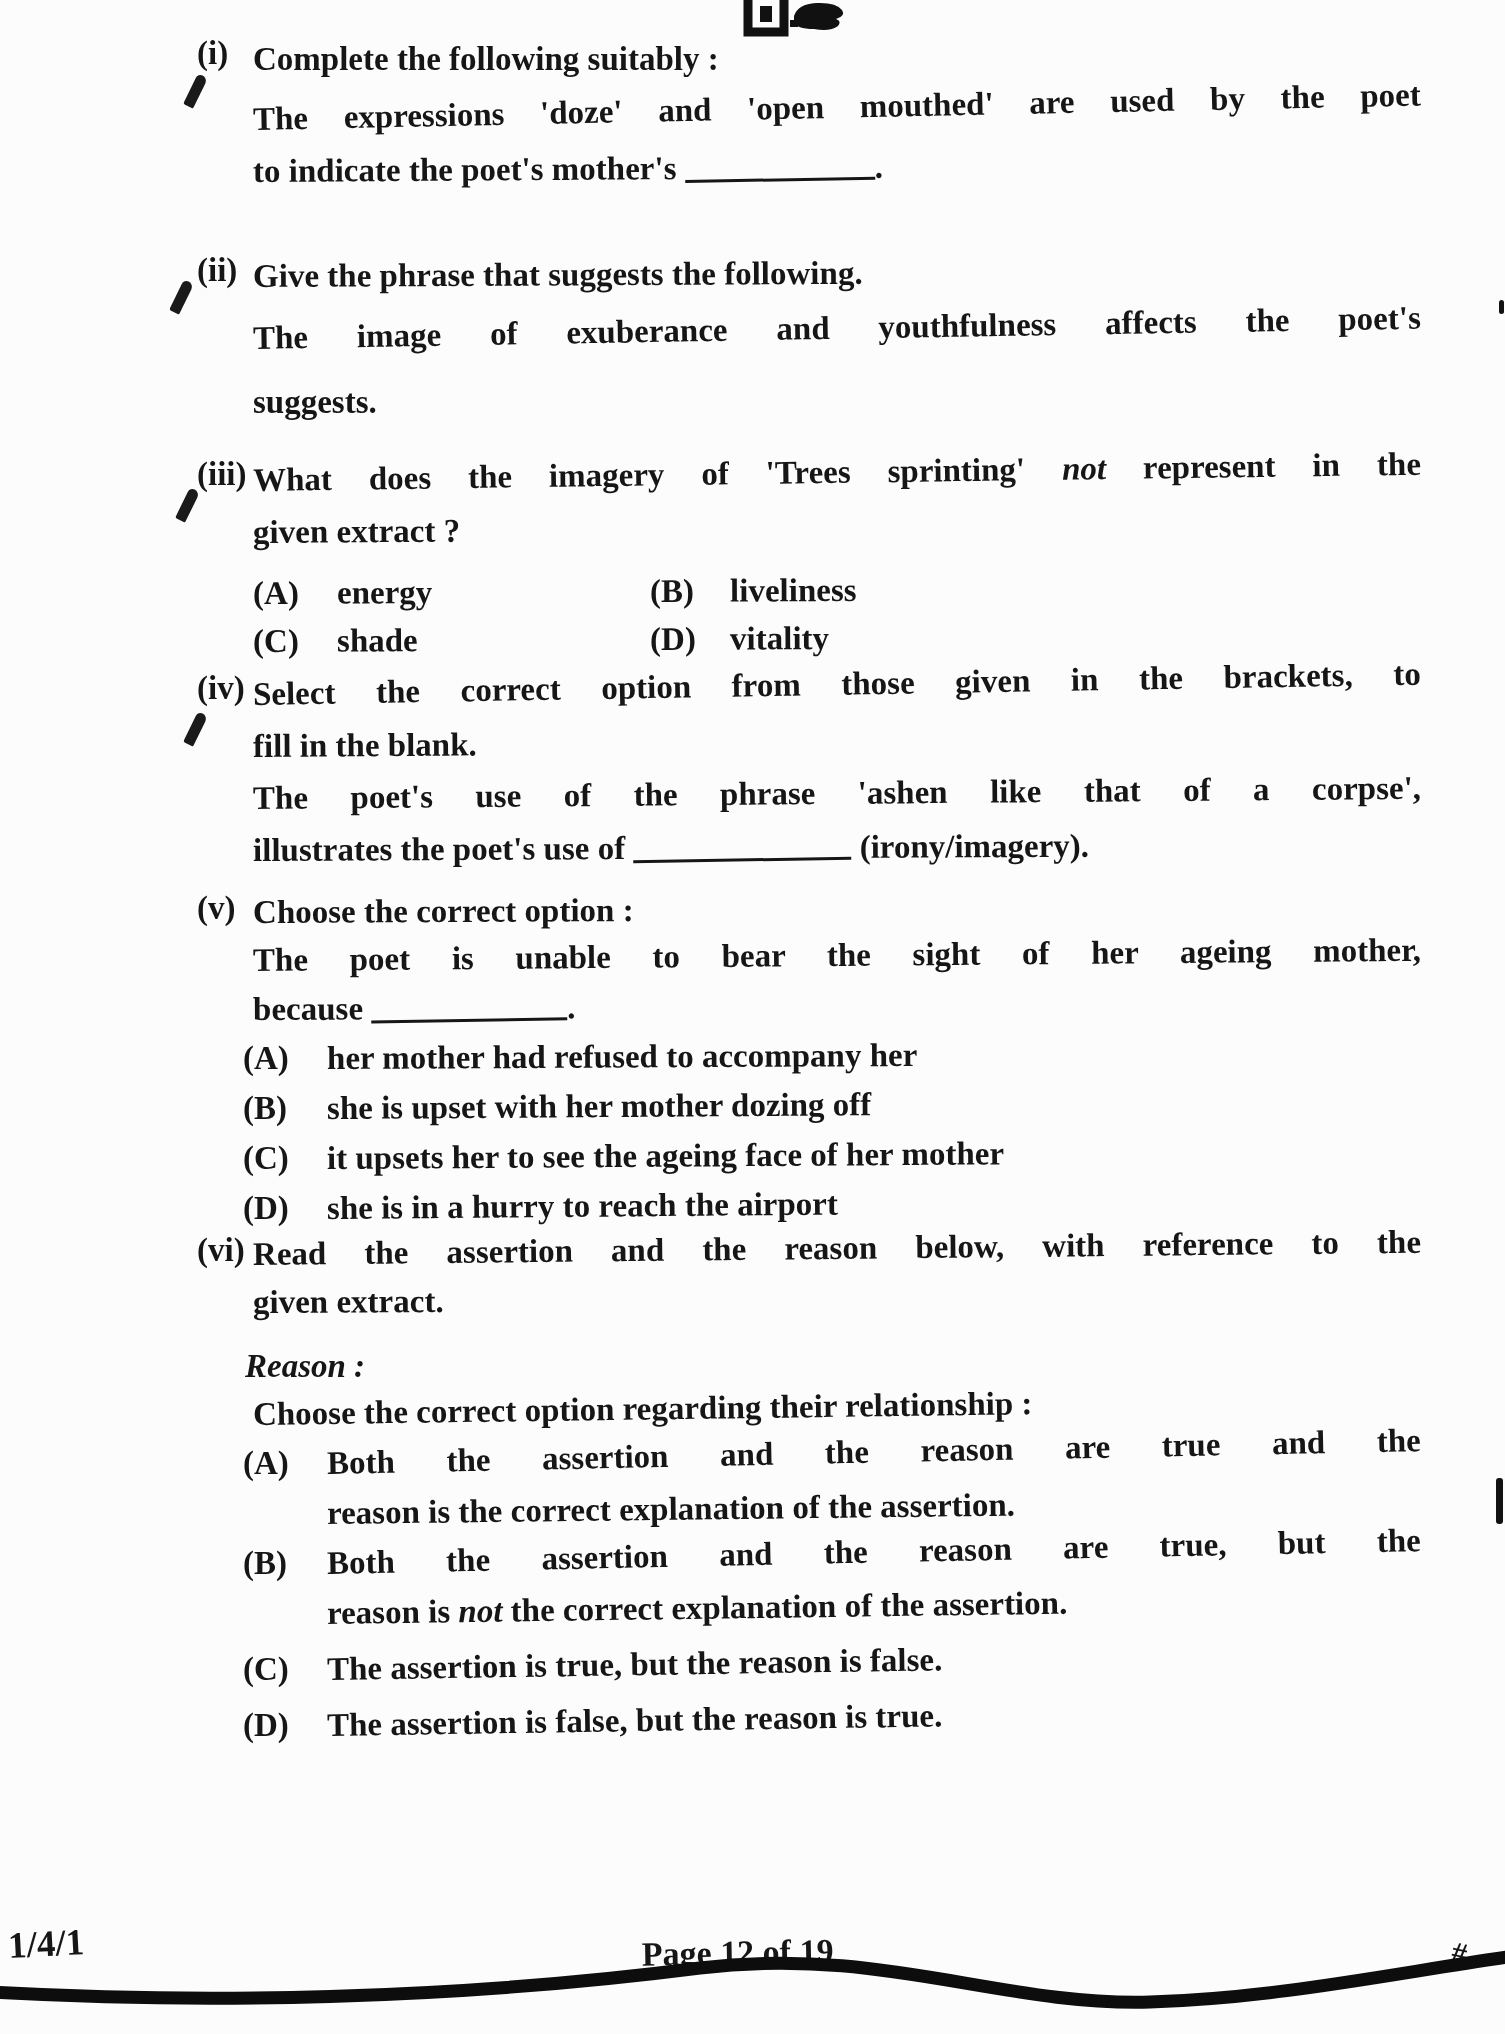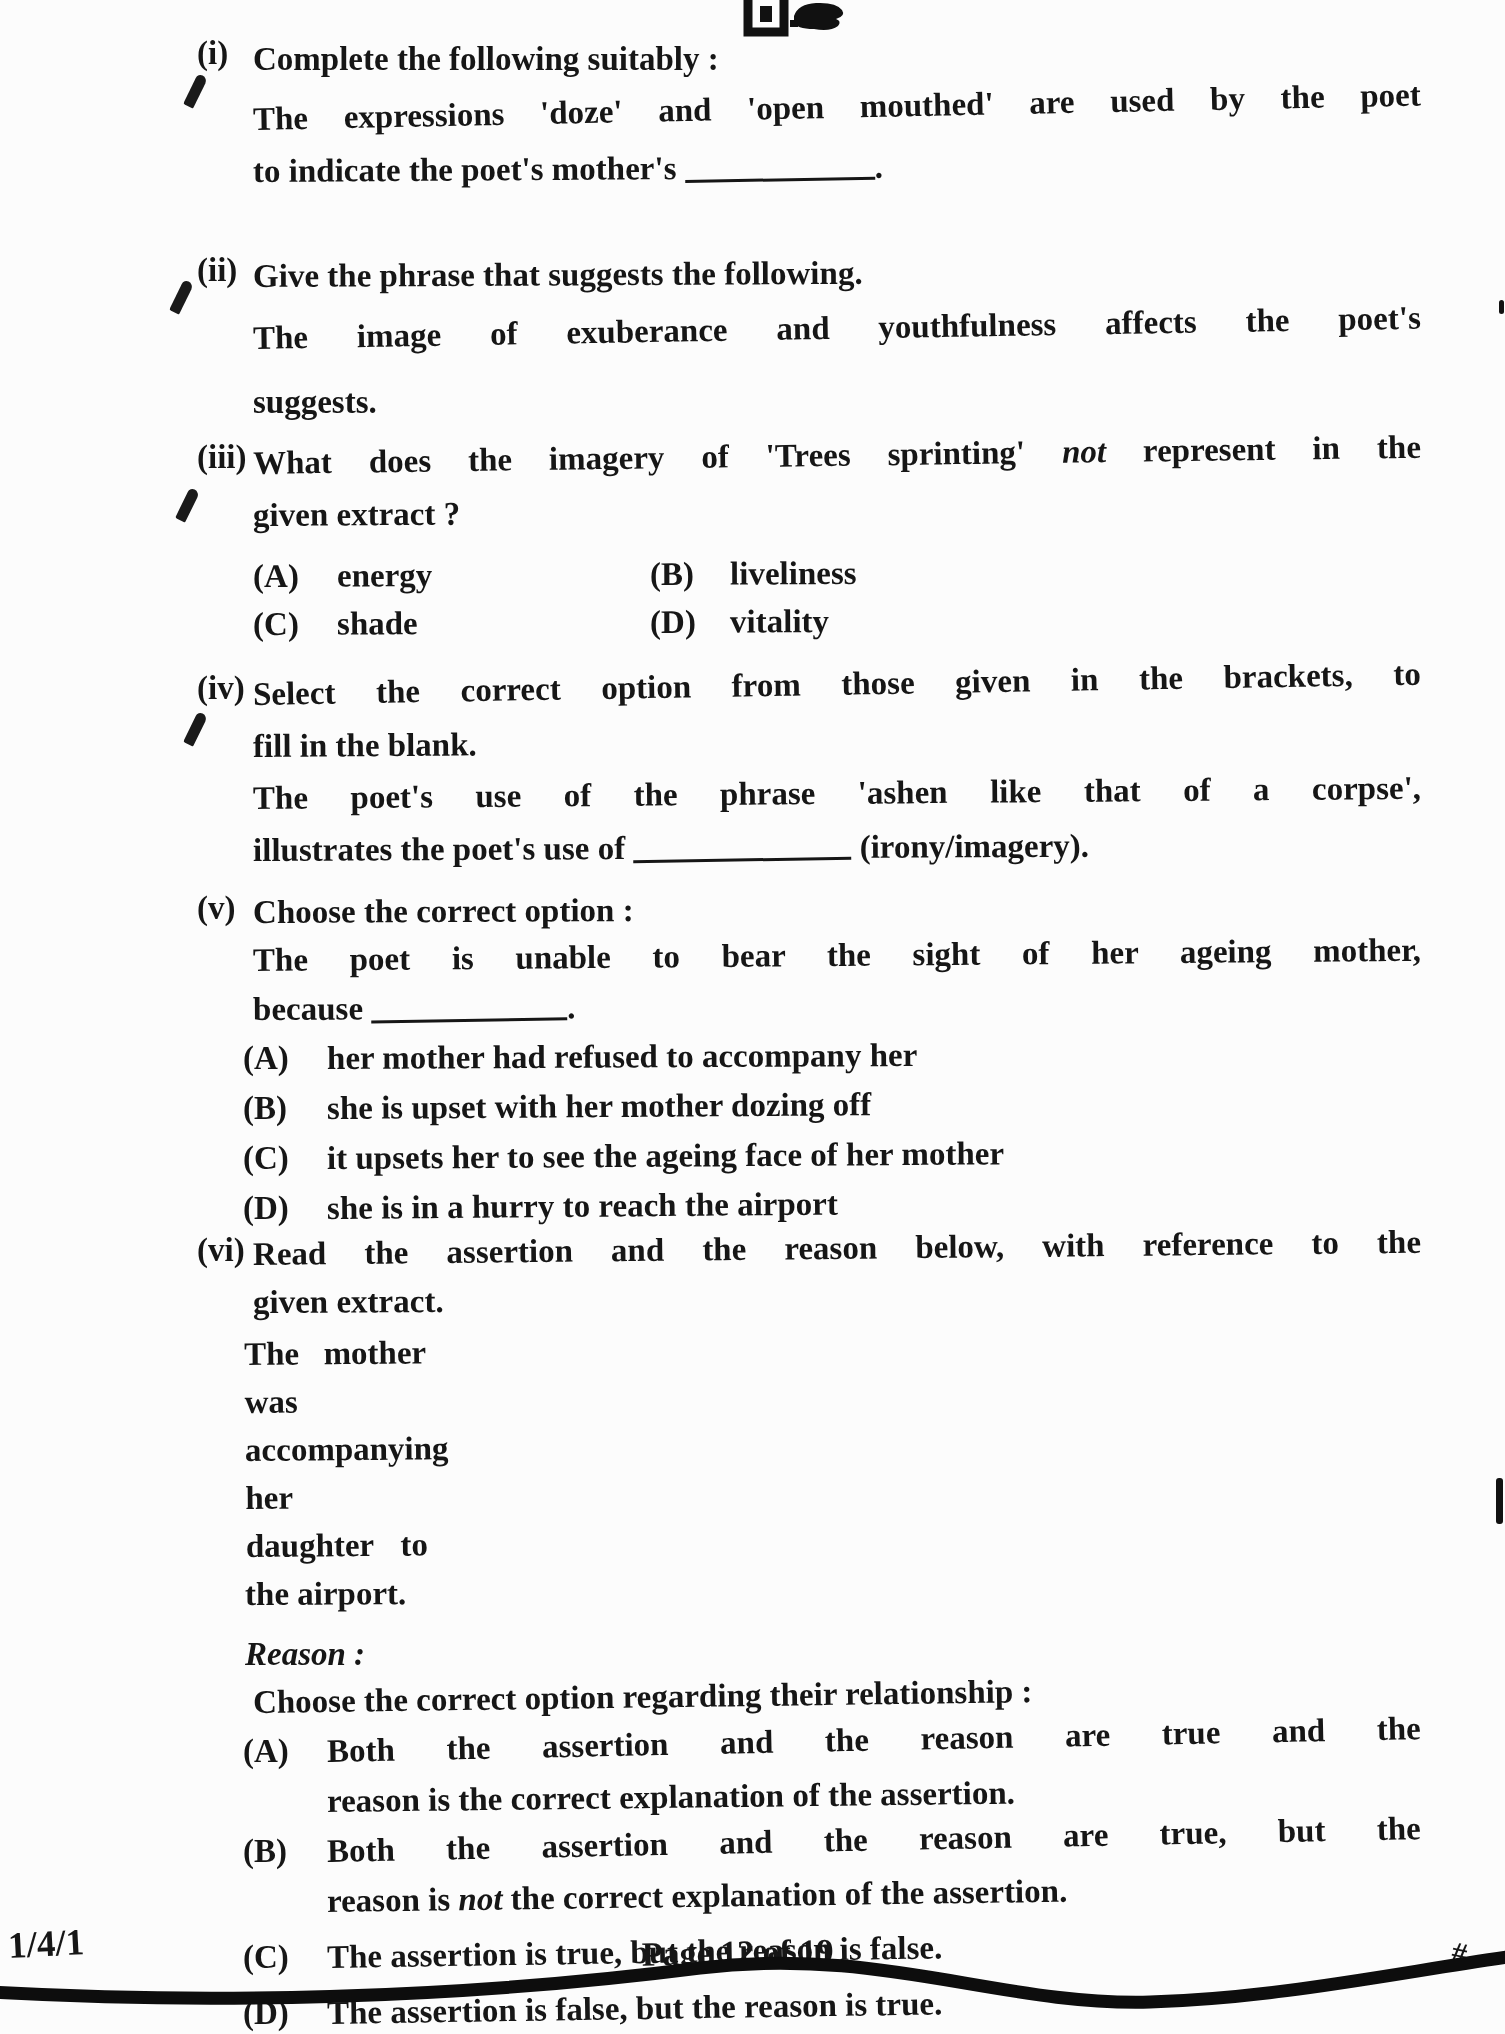--- a/index.html
+++ b/index.html
@@ -85,21 +85,21 @@
 
   <section class="q" style="top:250px;">
     <div class="qnum">(ii)</div>
     <div class="qbody">
       <div class="line r03">Give the phrase that suggests the following.</div>
       <div class="line just r10" style="margin-top:10px;">The image of exuberance and youthfulness affects the poet's</div>
       <div class="line" style="margin-top:12px;">suggests.</div>
     </div>
   </section>
 
-  <section class="q" style="top:437px;">
+  <section class="q" style="top:454px;">
     <div class="qnum">(iii)</div>
     <div class="qbody">
       <div class="line just r08">
         <span>What does the imagery of 'Trees sprinting' </span><span class="em">not</span><span> represent in the</span>
       </div>
       <div class="line r04">given extract ?</div>
       <div class="opt4 r03">
         <div>(A)</div>
         <div>energy</div>
         <div>(B)</div>
@@ -158,24 +158,20 @@
     </div>
   </section>
 
   <section class="q lh48" style="top:1230px;">
     <div class="qnum">(vi)</div>
     <div class="qbody">
       <div class="line just r06">Read the assertion and the reason below, with reference to the</div>
       <div class="line r03">given extract.</div>
 
       <div class="ar" style="margin-top:4px;">
-        <div>
-          <div class="line just r05">The mother was accompanying her daughter to</div>
-          <div class="line r03">the airport.</div>
-        </div>
       </div>
 
       <div class="ar" style="margin-top:12px;gap:24px;">
         <div class="line ital">Reason :</div>
       </div>
 
       <div class="line r08">Choose the correct option regarding their relationship :</div>
 
       <div class="optlist">
         <div class="orow">

